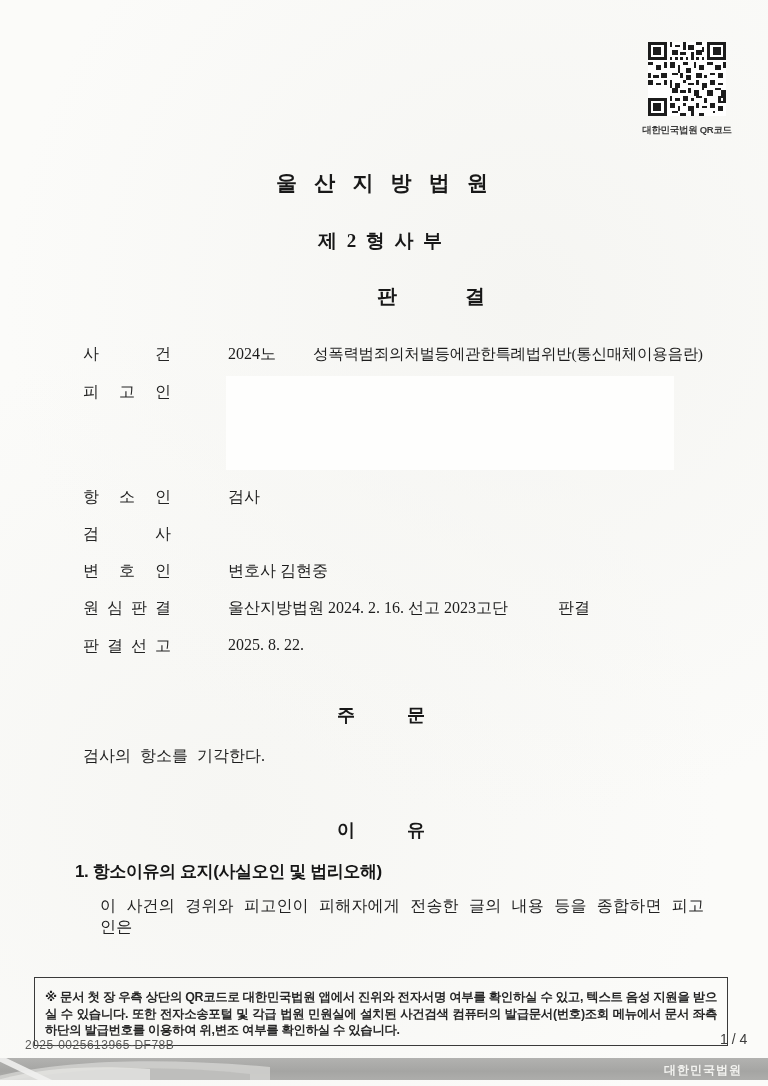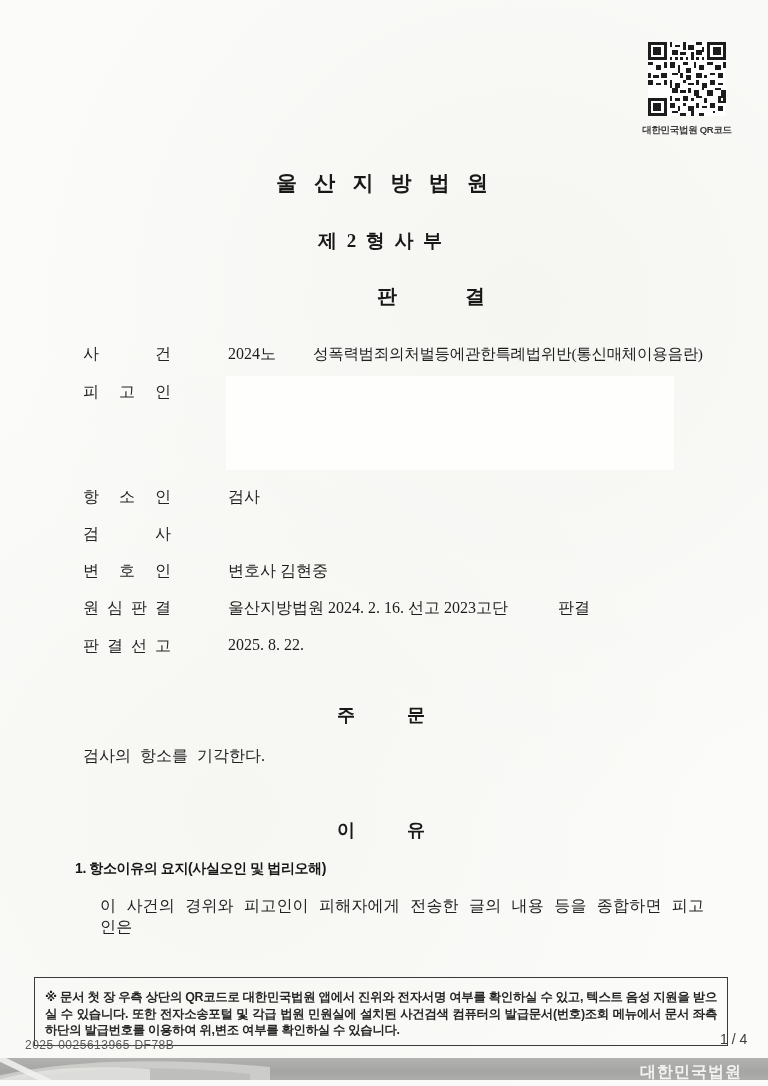--- a/index.html
+++ b/index.html
@@ -16,31 +16,31 @@
   .court-title { top:169px; left:276px; width:212px; font-size:21px; font-weight:bold; letter-spacing:0; color:#181818; }
   .division   { top:228px; left:318px; width:124px; font-size:19px; font-weight:bold; color:#181818; }
   .doc-type   { top:283px; left:377px; width:108px; font-size:20px; font-weight:bold; color:#181818; }
   .frow { position:absolute; left:0; width:768px; height:22px; font-size:16px; }
   .flabel { position:absolute; left:83px; width:88px; color:#242424; }
   .fvalue { position:absolute; left:228px; white-space:nowrap; color:#1d1d1d; }
   .fvalue2-case { position:absolute; left:313px; white-space:nowrap; font-size:15.5px; letter-spacing:-0.3px; color:#1d1d1d; }
   .fvalue2-prior { position:absolute; left:558px; white-space:nowrap; color:#1d1d1d; }
   .sec-heading { font-size:18px; font-weight:bold; color:#181818; width:88px; left:337px; }
   .body-line { left:83px; font-size:16px; word-spacing:5px; white-space:nowrap; color:#1d1d1d;text-align:right; }
-  .sub-heading { left:75px; font-family:"Liberation Sans","DejaVu Sans",sans-serif; font-size:14px; font-weight:bold; letter-spacing:-0.4px; color:#161616; white-space:nowrap; }
+  .sub-heading { left:75px; font-family:"Liberation Sans","DejaVu Sans",sans-serif; font-size:17px; font-weight:bold; letter-spacing:-0.4px; color:#161616; white-space:nowrap; }
   .paragraph { left:83px; padding-left:17px; width:610px; font-size:16px; word-spacing:6px; letter-spacing:0.2px; color:#222; }
   .notice-box {
     left:34px; top:977px; width:672px; border:1.6px solid #3a3a3a; padding:11px 10px 6px 10px;
     font-family:"Liberation Sans","DejaVu Sans",sans-serif; font-size:12.4px; font-weight:600;
     line-height:16.5px; letter-spacing:-0.3px; color:#262626; text-align:justify;
   }
   .page-indicator { left:720px; top:1031px; font-family:"Liberation Sans","DejaVu Sans",sans-serif; font-size:14px; color:#3c3c3c; }
   .issue-number { left:25px; top:1038px; font-family:"Liberation Sans","DejaVu Sans",sans-serif; font-size:12px; letter-spacing:0.5px; color:#5a5a58; }
   .bottom-bar { left:0; top:1058px; width:768px; height:22px; background:linear-gradient(180deg,#b2b2b0 0%, #a5a5a3 60%, #adadab 100%); }
-  .bar-brand { position:absolute; right:26px; top:4px; font-family:"Liberation Sans","DejaVu Sans",sans-serif; font-size:16px; font-weight:bold; letter-spacing:1px; color:#f2f2ef; }
+  .bar-brand { position:absolute; right:26px; top:4px; font-family:"Liberation Sans","DejaVu Sans",sans-serif; font-size:12px; font-weight:bold; letter-spacing:1px; color:#f2f2ef; }
   .qr-wrap { left:648px; top:42px; width:78px; text-align:center; }
   .qr-caption { margin-top:4px; font-family:"Liberation Sans","DejaVu Sans",sans-serif; font-size:9.5px; font-weight:bold; letter-spacing:-0.3px; color:#3a3a3a; white-space:nowrap; margin-left:-12px; width:102px; }
   .seal-wrap { left:343px; top:53px; width:72px; height:70px; }
   .redaction { background:#fefefd; }
 </style>
 </head>
 <body>
 
 <div class="page">
 

